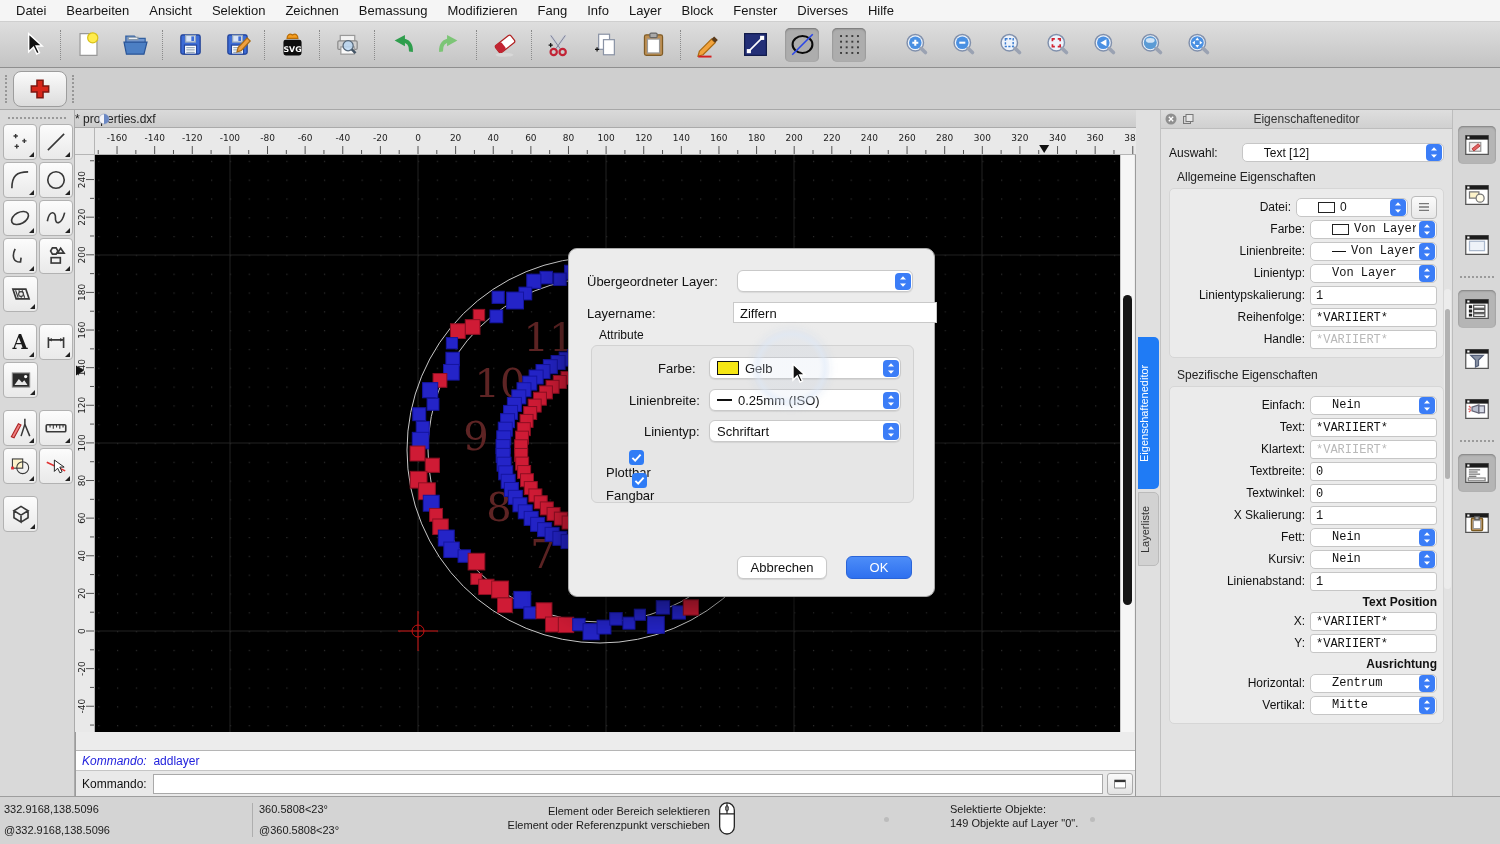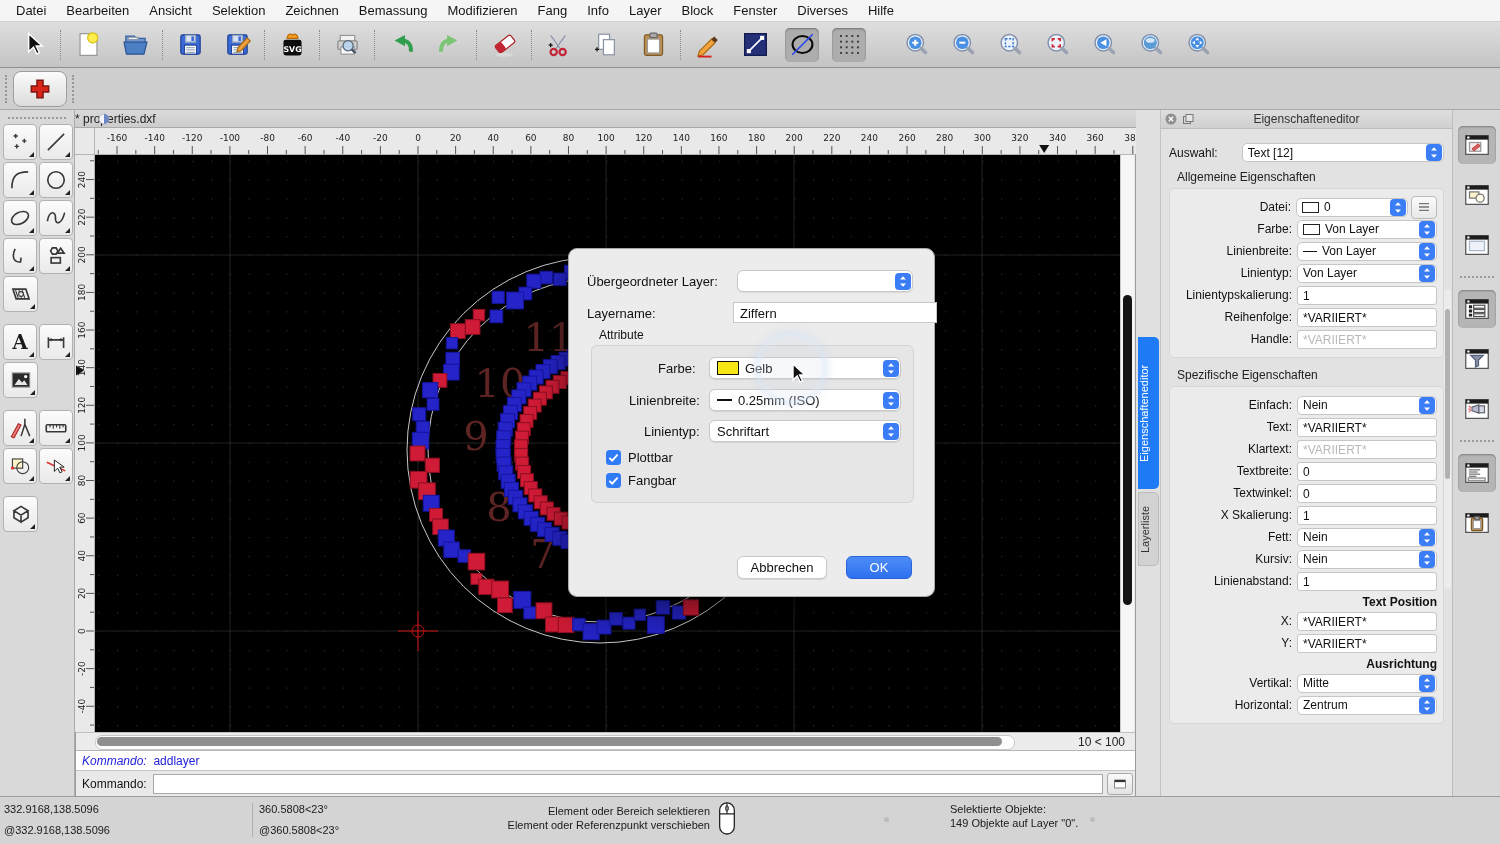--- a/index.html
+++ b/index.html
@@ -62,45 +62,45 @@
   #panelhead{height:18px;background:linear-gradient(#dedede,#d0d0d0);border-bottom:1px solid #bdbdbd;position:relative;display:flex;align-items:center;justify-content:center;font-size:12px;color:#333;}
   .ph-ico{position:absolute;top:3px;width:12px;height:12px;}
   #panelbody{padding:8px 8px 0 8px;font-size:12px;position:relative;}
   .sel-row{display:flex;align-items:center;margin:6px 0 8px 0;}
   .sel-row .plab{margin-right:24px;}
   .sect-label{margin:2px 0 4px 8px;color:#222;}
   .groupbox{background:#ebebeb;border:1px solid #d6d6d6;border-radius:5px;padding:6px 6px 6px 4px;margin-bottom:10px;}
   .prow{display:flex;align-items:center;margin:2px 0;height:20px;}
   .prow .plab{flex:1;text-align:right;margin-right:5px;white-space:nowrap;}
   .prow-header{font-weight:bold;margin:4px 0 2px 14px;text-align:right;}
-  .combo{display:flex;align-items:center;background:#fff;border:1px solid #c6c6c6;border-radius:5px;height:19px;padding-left:5px;box-sizing:border-box;position:relative;}
+  .combo{display:flex;align-items:center;background:#fff;border:1px solid #c6c6c6;border-radius:5px;height:19px;padding-left:21px;box-sizing:border-box;position:relative;}
   .combo .ctext{flex:1;font-size:12px;white-space:nowrap;overflow:hidden;}
   .stepper{width:16px;height:17px;margin:0 1px 0 3px;flex:0 0 auto;}
   .swatch-rect{width:15px;height:9px;background:#fff;border:1px solid #222;margin-right:5px;flex:0 0 auto;}
   .swatch-line{width:14px;height:1px;background:#111;margin-right:5px;flex:0 0 auto;}
   .tinput{background:#fff;border:1px solid #c6c6c6;border-radius:3px;height:19px;line-height:19px;padding:0 5px;box-sizing:border-box;font-size:12px;white-space:nowrap;overflow:hidden;}
   .tinput.dis{color:#b9b9b9;}
-  .val-wide{width:140px;flex:0 0 auto;}
+  .val-wide{width:127px;flex:0 0 auto;font-family:Liberation Mono, monospace;}
   .menu-btn{width:24px;height:21px;margin-left:3px;border:1px solid #bbb;border-radius:4px;background:linear-gradient(#fbfbfb,#e8e8e8);display:flex;align-items:center;justify-content:center;flex:0 0 auto;}
   #panel-scroll{position:absolute;right:1px;top:160px;width:7px;height:300px;background:#ececec;border-radius:4px;}
   #panel-scroll .thumb{position:absolute;left:1px;top:20px;width:5px;height:170px;background:#b2b2b2;border-radius:3px;}
   
   #rightstrip{left:1452px;top:110px;width:48px;height:686px;background:#d8d8d8;border-left:1px solid #bdbdbd;box-sizing:border-box;display:flex;flex-direction:column;align-items:center;padding-top:10px;}
   .rs-btn{width:38px;height:38px;margin:6px 0;border-radius:5px;display:flex;align-items:center;justify-content:center;}
   .rs-btn svg{width:30px;height:30px;}
   .rs-btn.pressed{background:#b5b5b5;box-shadow:inset 0 1px 2px rgba(0,0,0,.3);}
   .rs-sep{width:34px;border-top:2px dotted #9a9a9a;margin:6px 0;}
   
   #dialog{left:568px;top:248px;width:365px;height:347px;background:#ececec;border:1px solid #a9a9a9;border-radius:9px;box-shadow:0 12px 34px rgba(0,0,0,.5);z-index:30;}
   #dialog .dlabel{position:absolute;font-size:13px;color:#111;}
   .dcombo{position:absolute;display:flex;align-items:center;background:#fff;border:1px solid #c9c9c9;border-radius:6px;height:22px;box-sizing:border-box;padding-left:7px;box-shadow:0 1px 1px rgba(0,0,0,.08);}
   .dcombo .ctext{flex:1;font-size:13px;}
   .dfield{position:absolute;background:#fff;border:1px solid #c9c9c9;height:21px;line-height:21px;font-size:13px;padding:0 6px;box-sizing:border-box;}
   #attr-box{position:absolute;left:22px;top:96px;width:321px;height:156px;background:#e6e6e6;border:1px solid #d2d2d2;border-radius:6px;}
-  .cbx-row{position:absolute;display:flex;align-items:flex-end;font-size:13px;}
+  .cbx-row{position:absolute;display:flex;align-items:flex-end;font-size:13px;flex-direction:column;}
   .cbx{width:15px;height:15px;margin-right:7px;}
   .dlg-btn{position:absolute;height:23px;border-radius:6px;font-size:13px;display:flex;align-items:center;justify-content:center;box-sizing:border-box;}
   #btn-cancel{left:168px;top:307px;width:90px;background:#fff;border:1px solid #c9c9c9;box-shadow:0 1px 1px rgba(0,0,0,.1);}
   #btn-ok{left:277px;top:307px;width:66px;background:linear-gradient(#4d8df8,#2e70ef);color:#fff;border:1px solid #2a64d8;}
   .yellow-swatch{width:20px;height:12px;border:1px solid #111;margin-right:6px;}
   .lw-line{width:15px;height:2px;background:#111;margin-right:6px;}
   
   #halo{left:751px;top:328px;width:80px;height:80px;border-radius:50%;z-index:40;
     background:radial-gradient(circle,rgba(190,205,228,0.14) 50%,rgba(215,228,246,0.5) 60%,rgba(200,214,236,0.22) 67%,rgba(200,214,236,0.0) 72%);
     box-shadow:0 0 6px rgba(190,210,235,.25);}
@@ -849,26 +849,20 @@
           <line x1="303" y1="476" x2="343" y2="476"></line>
           <line x1="323" y1="456" x2="323" y2="496"></line>
           <circle cx="323" cy="476" r="6" fill="none"></circle>
         </g>
       </svg>
     </div>
 
   <div id="vscroll" class="abs">
       <div class="thumb"></div>
     </div>
-  <div id="hscrollrow" class="abs">
-    <div class="track">
-        <div class="thumb"></div>
-      </div>
-    <div id="zoominfo">10 &lt; 100</div>
-  </div>
 
   <div id="cmdhist" class="abs">
     <span class="klabel">Kommando:</span>
     <span>&nbsp;<span>addlayer</span></span>
   </div>
   <div id="cmdrow" class="abs">
     <span class="plabel2">Kommando:</span>
     <input value="" style="">
     <div id="cmd-panel-btn">
         <svg viewBox="0 0 24 24">
@@ -1029,33 +1023,33 @@
           <div class="prow">
             <span class="plab">X:</span>
             <div class="tinput val-wide">*VARIIERT*</div>
           </div>
           <div class="prow">
             <span class="plab">Y:</span>
             <div class="tinput val-wide">*VARIIERT*</div>
           </div>
           <div class="prow-header">Ausrichtung</div>
           <div class="prow">
-            <span class="plab">Vertikal:</span>
+            <span class="plab">Horizontal:</span>
             <div class="combo val-wide">
-              <span class="ctext">Mitte</span>
+              <span class="ctext">Zentrum</span>
               <span class="stepper"><svg viewBox="0 0 16 17" width="16" height="17">
                   <rect width="16" height="17" rx="4" fill="#3b7df7"></rect>
                   <path d="M8 3.2l3 3.2H5zM8 13.8l-3-3.2h6z" fill="#fff"></path>
                 </svg></span>
             </div>
           </div>
           <div class="prow">
-            <span class="plab">Horizontal:</span>
+            <span class="plab">Vertikal:</span>
             <div class="combo val-wide">
-              <span class="ctext">Zentrum</span>
+              <span class="ctext">Mitte</span>
               <span class="stepper"><svg viewBox="0 0 16 17" width="16" height="17">
                   <rect width="16" height="17" rx="4" fill="#3b7df7"></rect>
                   <path d="M8 3.2l3 3.2H5zM8 13.8l-3-3.2h6z" fill="#fff"></path>
                 </svg></span>
             </div>
           </div>
         </div>
       <div id="panel-scroll">
           <div class="thumb"></div>
         </div>

